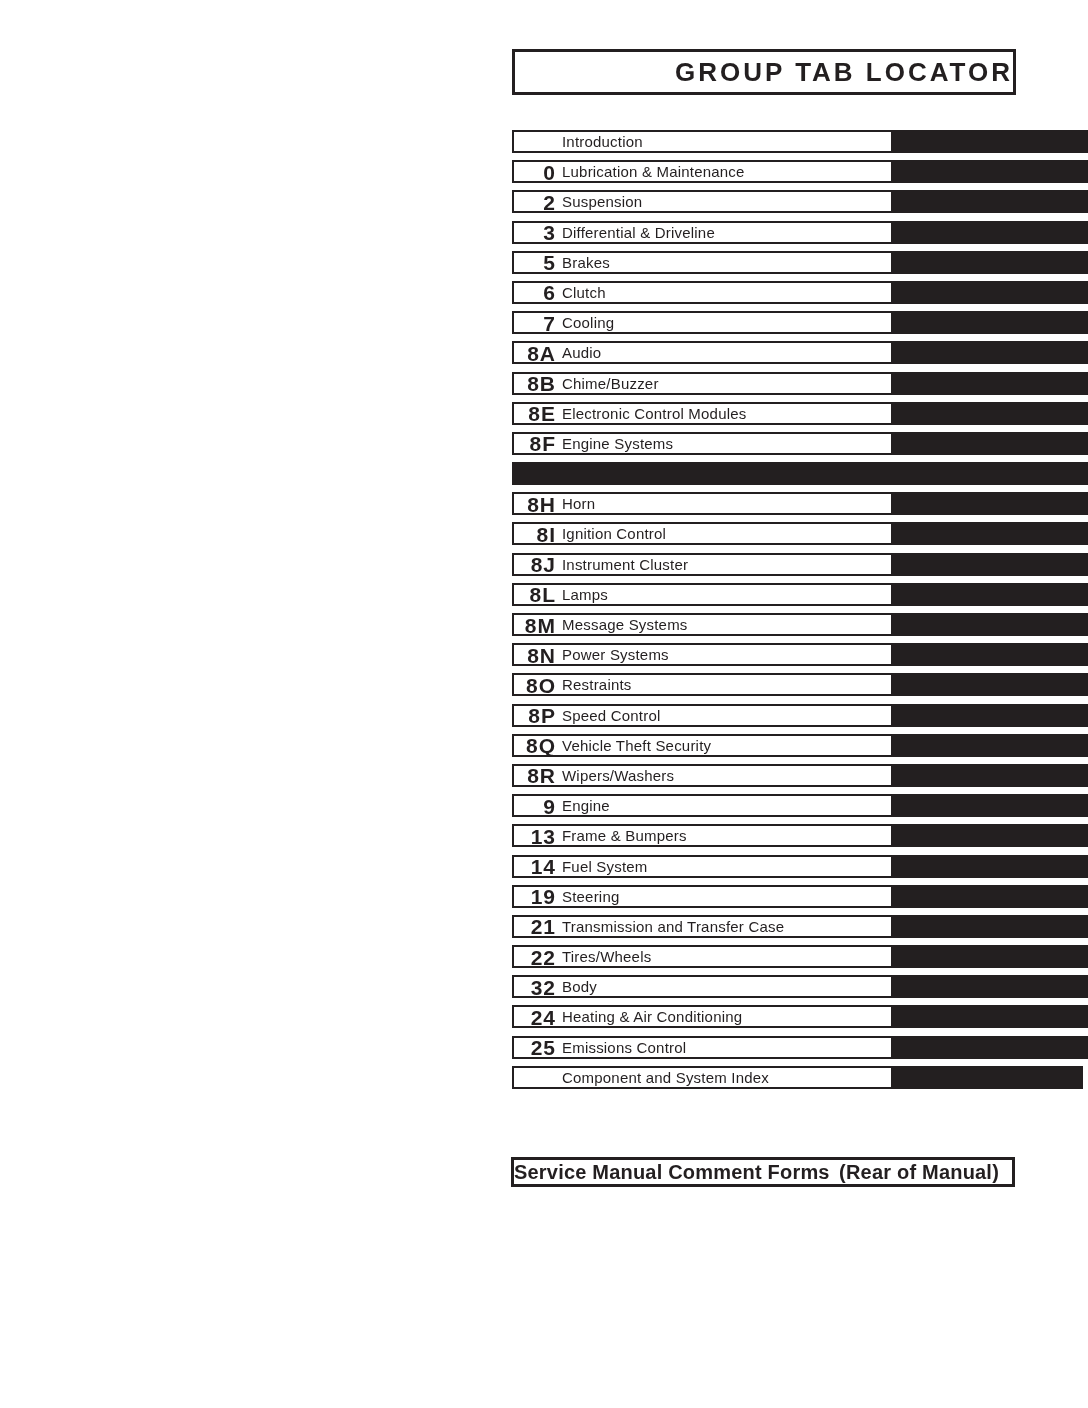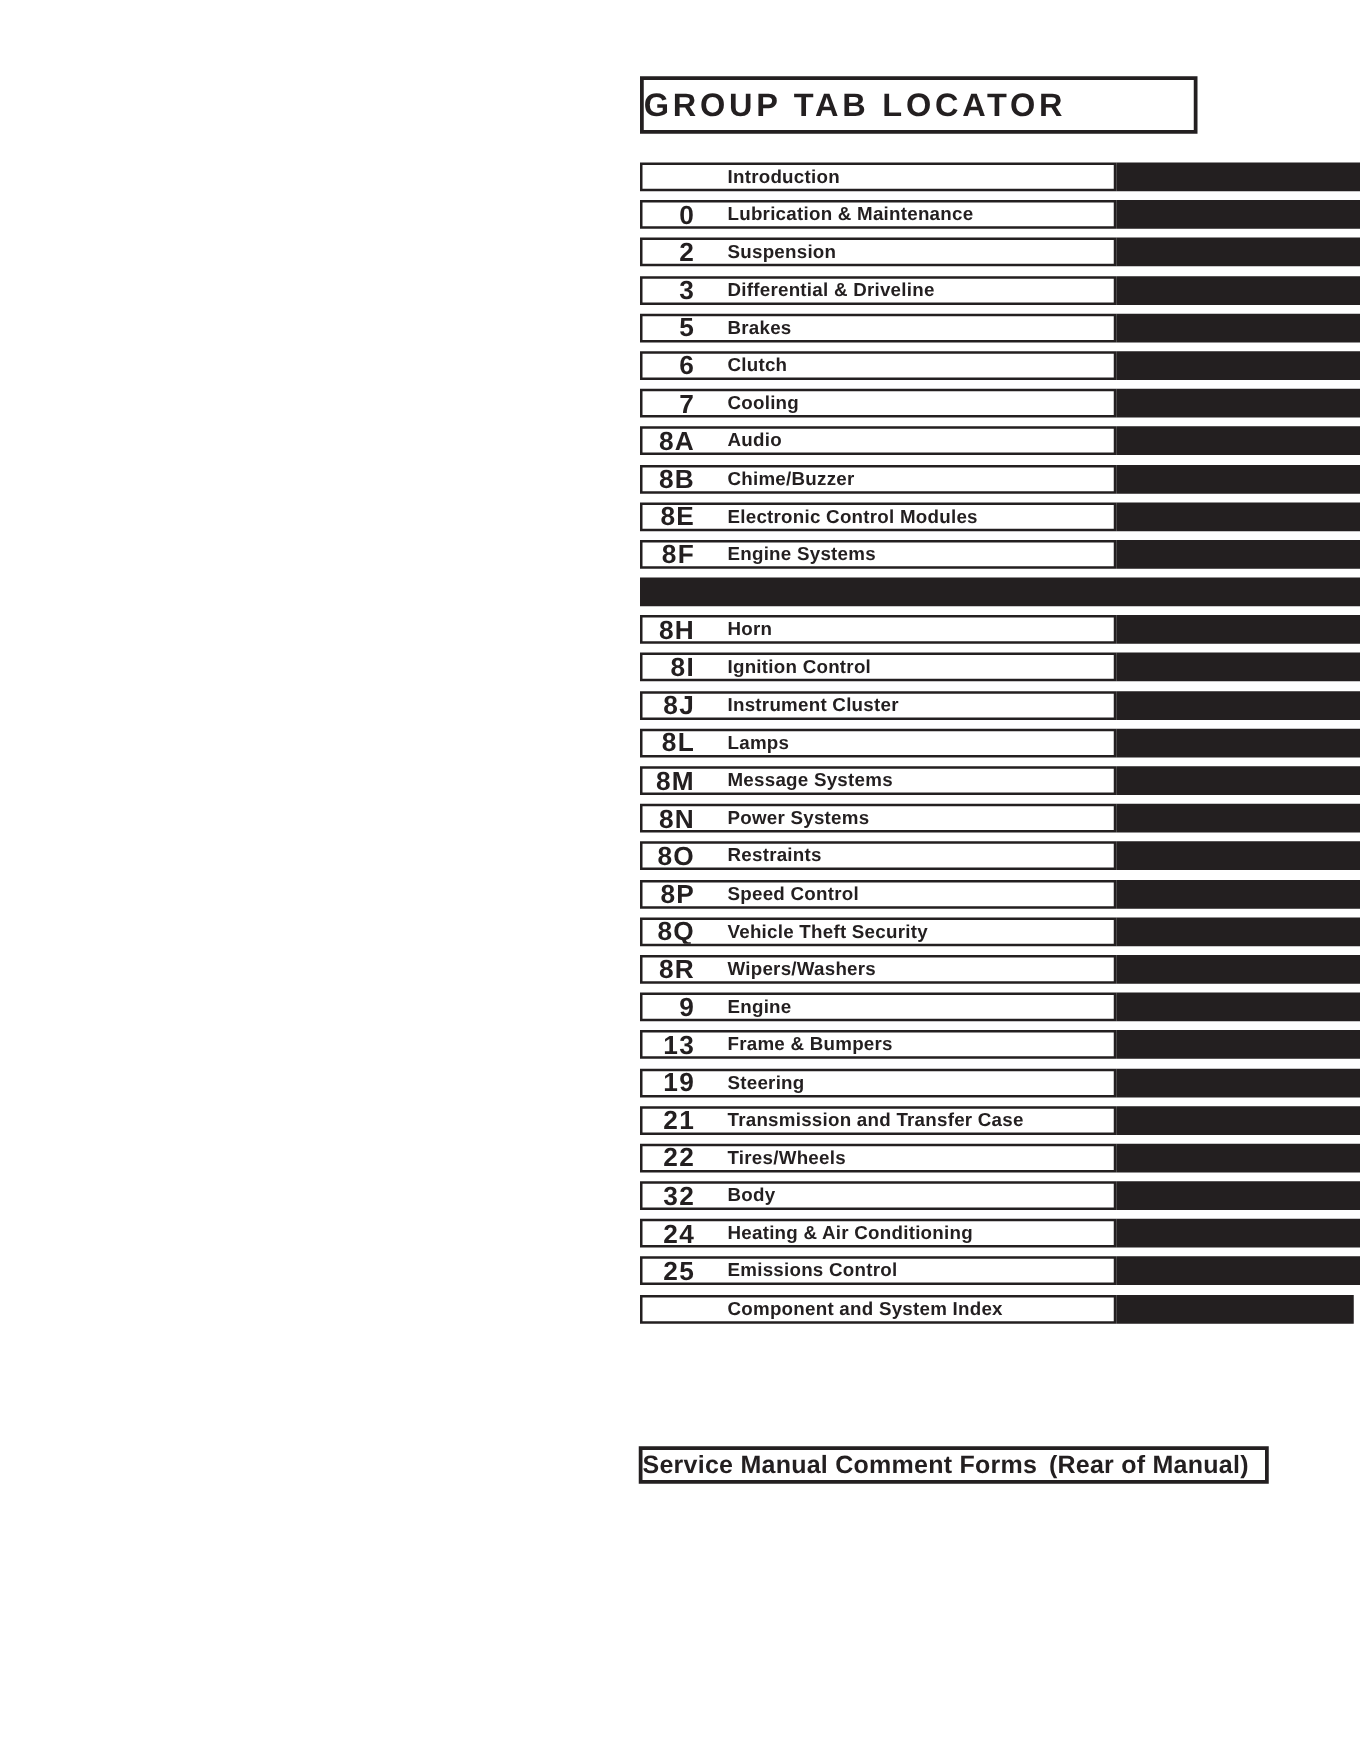--- a/index.html
+++ b/index.html
@@ -11,25 +11,25 @@
     position:relative;
     width:1088px;
     height:1408px;
     background:var(--paper);
     font-family:"Liberation Sans", sans-serif;
     color:var(--ink);
     overflow:hidden;
   }
   .title-box{
     position:absolute;
-    left:512px; top:61px;
-    width:446px; height:46px;
+    left:512px; top:49px;
+    width:504px; height:46px;
     border:3px solid var(--ink);
     box-sizing:border-box;
-    display:flex; align-items:center; justify-content:flex-start;
+    display:flex; align-items:center; justify-content:flex-end;
   }
   .title-text{
     font-size:26px;
     font-weight:bold;
     letter-spacing:3px;
     white-space:nowrap;
   }
   .rows{
     position:absolute;
     left:512px; top:130px;
@@ -53,23 +53,23 @@
     width:42px;
     text-align:right;
     font-size:21px;
     font-weight:bold;
     letter-spacing:1px;
     line-height:1;
     padding-top:1px;
     white-space:nowrap;
   }
   .row-label{
-    margin-left:26px;
+    margin-left:6px;
     font-size:15px;
-    font-weight:bold;
+    font-weight:normal;
     letter-spacing:0.2px;
     white-space:nowrap;
   }
   .row-bar{
     flex:1;
     background:var(--ink);
   }
   .row:last-child .row-bar{
     margin-right:5px; 
   }
@@ -285,20 +285,27 @@
 
 
   <div class="row">
     <div class="row-box">
       <span class="row-code">13</span>
       <span class="row-label">Frame &amp; Bumpers</span>
     </div>
     <div class="row-bar"></div>
   </div>
 
+  <div class="row">
+    <div class="row-box">
+      <span class="row-code">14</span>
+      <span class="row-label">Fuel System</span>
+    </div>
+    <div class="row-bar"></div>
+  </div>
 
   <div class="row">
     <div class="row-box">
       <span class="row-code">19</span>
       <span class="row-label">Steering</span>
     </div>
     <div class="row-bar"></div>
   </div>
 
   <div class="row">

